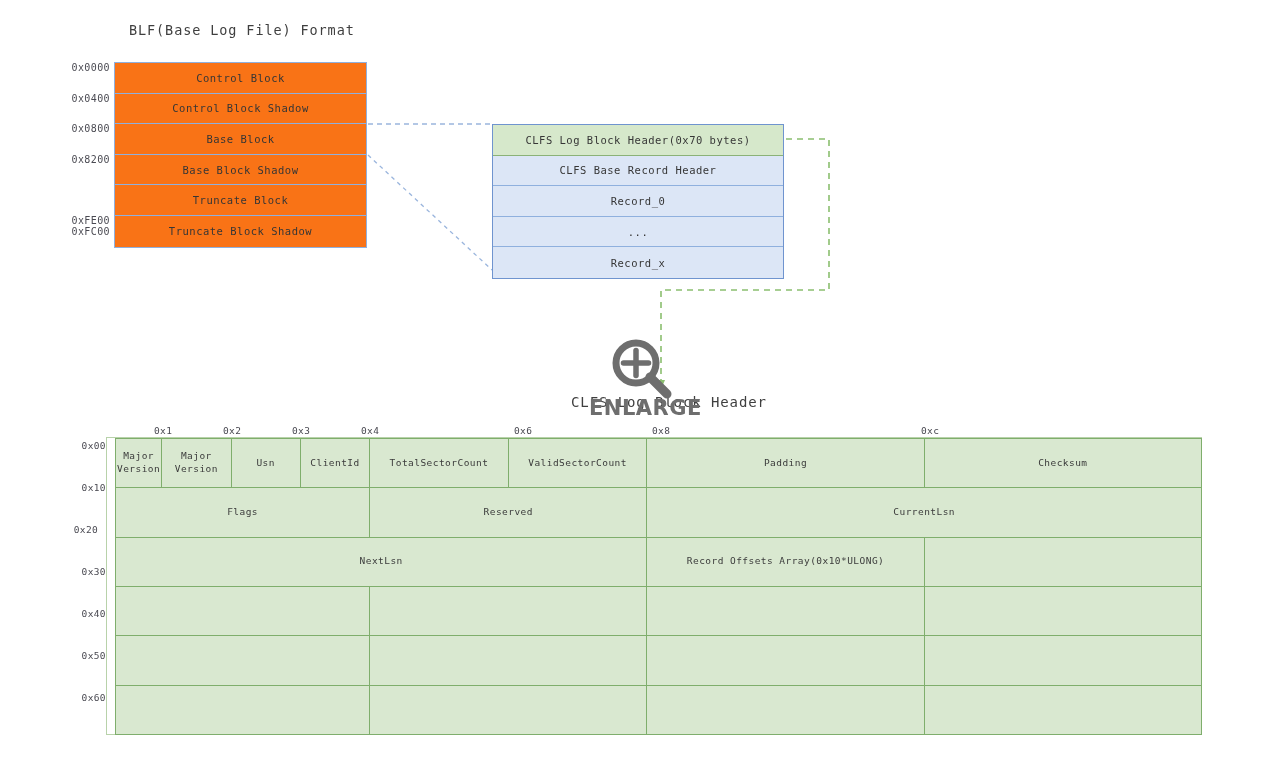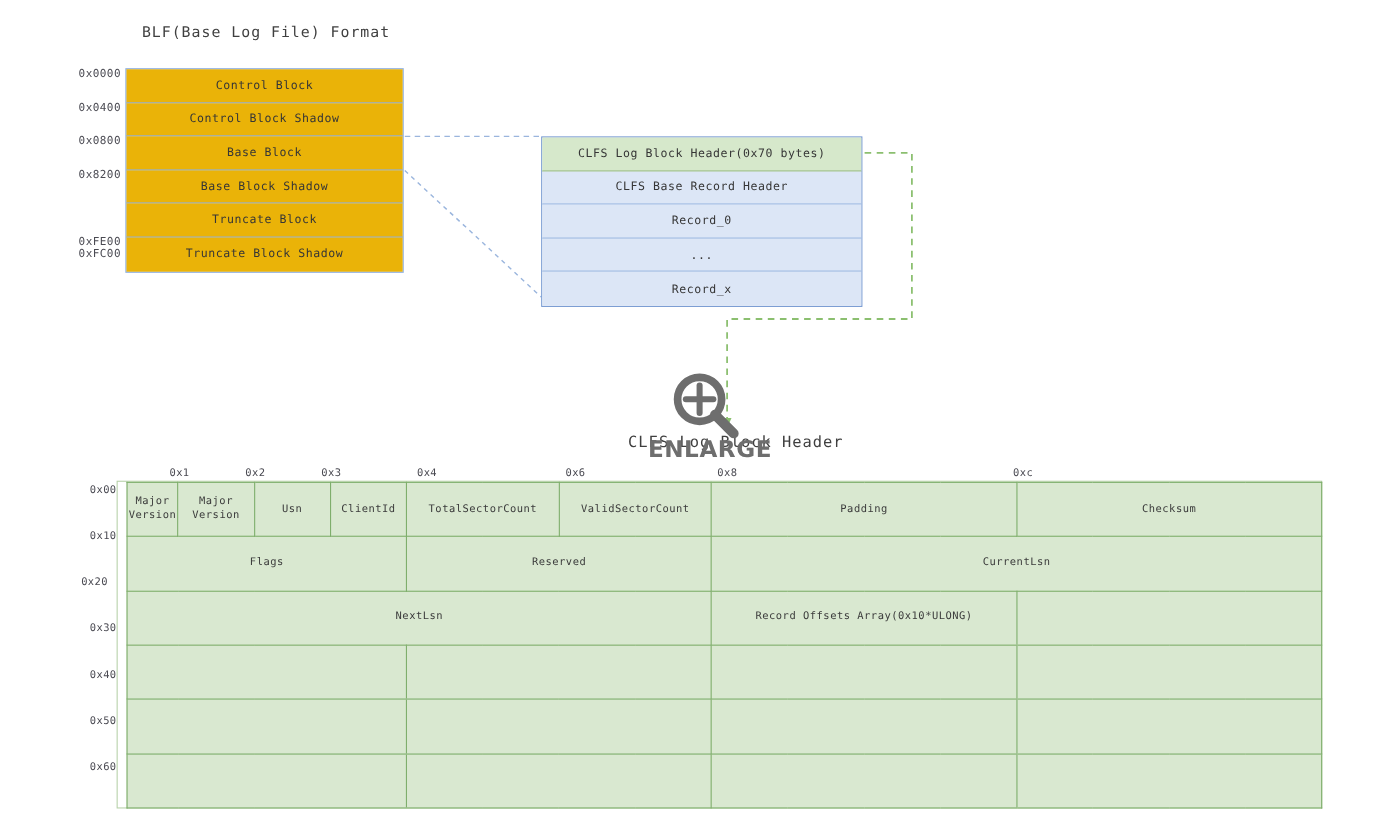--- a/index.html
+++ b/index.html
@@ -52,21 +52,21 @@
   .blf-row {
     height: 30.6px;
     border-bottom: 1px solid #8fb0de;
     box-sizing: border-box;
     display: flex;
     align-items: center;
     justify-content: center;
     font-size: 10.5px;
     letter-spacing: 0.5px;
     color: #363636;
-    background: #eab308;
+    background: #f97316;
   }
   .blf-row:last-child { border-bottom: none; }
 
   
   #clfs-stack {
     left: 492px;
     top: 124px;
     width: 292px;
     border: 1px solid #6f94cf;
     box-sizing: border-box;
@@ -217,21 +217,21 @@
   <line x1="14.5" y1="27" x2="39.5" y2="27" stroke="#6e6e6e" stroke-width="5.5" stroke-linecap="round"></line>
   <line x1="27" y1="14.5" x2="27" y2="39.5" stroke="#6e6e6e" stroke-width="5.5" stroke-linecap="round"></line>
   <line x1="41" y1="41" x2="58" y2="58" stroke="#6e6e6e" stroke-width="9" stroke-linecap="round"></line>
 </svg>
 
 <div class="abs nosel" id="enlarge-text">ENLARGE</div>
 
 <div class="abs nosel col-label" style="left:154px; top:425px;">0x1</div>
 <div class="abs nosel col-label" style="left:223px; top:425px;">0x2</div>
 <div class="abs nosel col-label" style="left:292px; top:425px;">0x3</div>
-<div class="abs nosel col-label" style="left:379px; top:425px;">0x4</div>
+<div class="abs nosel col-label" style="left:361px; top:425px;">0x4</div>
 <div class="abs nosel col-label" style="left:514px; top:425px;">0x6</div>
 <div class="abs nosel col-label" style="left:652px; top:425px;">0x8</div>
 <div class="abs nosel col-label" style="left:921px; top:425px;">0xc</div>
 
 <div class="abs nosel row-label" style="left:66px; top:440px;">0x00</div>
 <div class="abs nosel row-label" style="left:66px; top:482px;">0x10</div>
 <div class="abs nosel row-label" style="left:66px; top:524px;text-align:center;">0x20</div>
 <div class="abs nosel row-label" style="left:66px; top:566px;">0x30</div>
 <div class="abs nosel row-label" style="left:66px; top:608px;">0x40</div>
 <div class="abs nosel row-label" style="left:66px; top:650px;">0x50</div>

